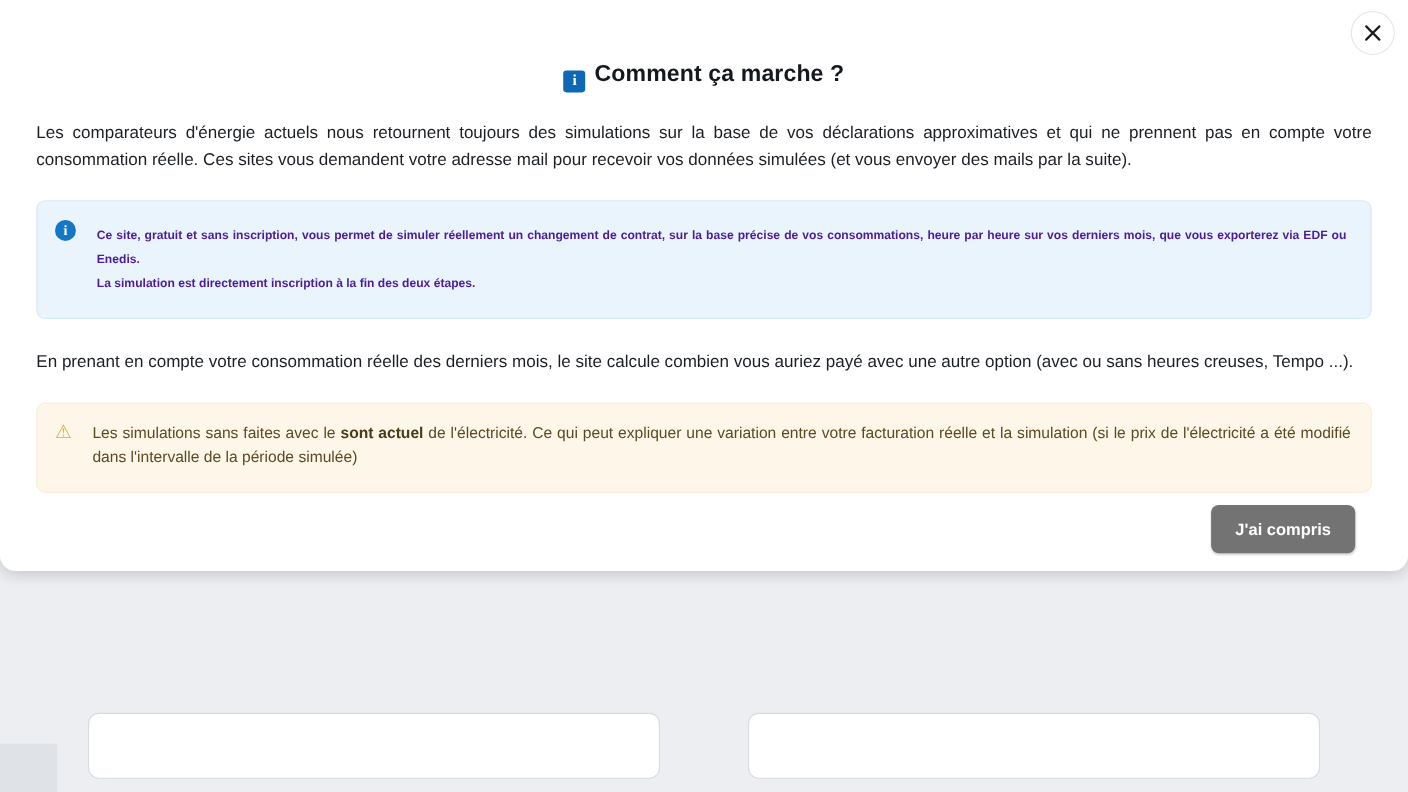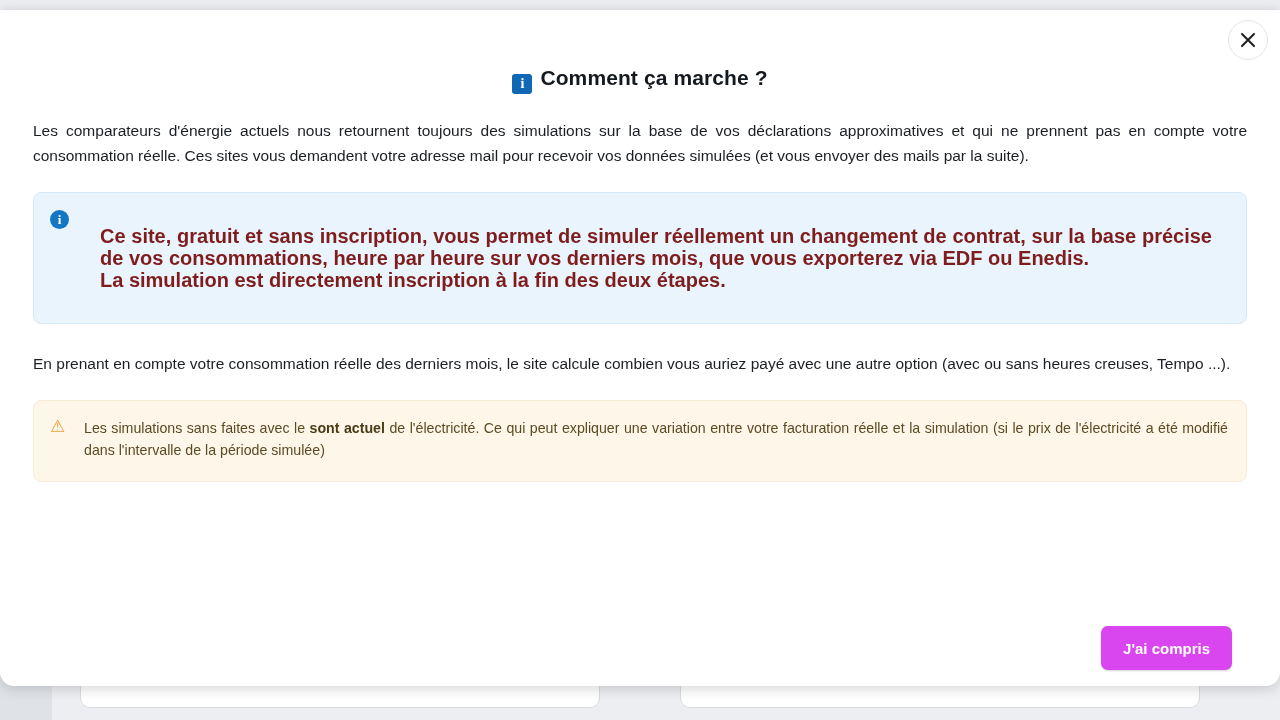--- a/index.html
+++ b/index.html
@@ -23,23 +23,23 @@
     border-radius: 10px;
     background: #ffffff;
   }
   #bg-card-left  { left: 80px;  top: 648px; width: 520px; height: 60px; }
   #bg-card-right { left: 680px; top: 648px; width: 520px; height: 60px; }
   #bg-strip-left  { position:absolute; left:0; top:676px; width:52px; height:44px; background:#dfe3e8; }
   #bg-strip-mid   { position:absolute; left:628px; top:676px; width:28px; height:44px; background:#eceef1; }
 
   #modal {
     position: absolute;
-    left: 0; top: 10px;
+    left: 0; top: 0;
     width: 1280px;
-    height: 676px;
+    height: 519px;
     background: #ffffff;
     border-bottom-left-radius: 14px;
     border-bottom-right-radius: 14px;
     box-shadow: 0 2px 14px rgba(0,0,0,0.18);
     overflow: hidden;
   }
 
   #close-button {
     position: absolute;
     right: 12px; top: 10px;
@@ -115,26 +115,26 @@
     color: #ffffff;
     font-size: 13px;
     font-weight: bold;
     line-height: 19px;
     text-align: center;
     font-family: "Liberation Serif", serif;
   }
   #warn-icon-glyph { font-size: 17px; color: #e8a33d; line-height: 18px; }
 
   #info-text {
-    font-size: 20px;
+    font-size: 11px;
     line-height: 22px;
     font-weight: bold;
-    color: #7f1d1d;
+    color: #4c1d95;
     text-align: justify;
-    margin: 16px;
+    margin: 4px;
   }
   #info-text-2 { display: block; }
 
   .warn-text {
     font-size: 14.2px;
     line-height: 22px;
     color: #5c4a22;
     margin: 0;
     text-align: justify;
   }
@@ -143,21 +143,21 @@
   #github-link { color: #1a4fbf; text-decoration: underline; cursor: pointer; }
 
   #footer {
     position: absolute;
     left: 0; right: 0; bottom: 0;
     height: 92px;
   }
   #confirm-button {
     position: absolute;
     right: 48px; bottom: 16px;
-    background: #d946ef;
+    background: #737373;
     color: #ffffff;
     border: none;
     border-radius: 7px;
     font-size: 15px;
     font-weight: bold;
     font-family: "Liberation Sans", sans-serif;
     padding: 0 22px;
     height: 44px;
     cursor: pointer;
     box-shadow: 0 1px 2px rgba(0,0,0,0.18);

